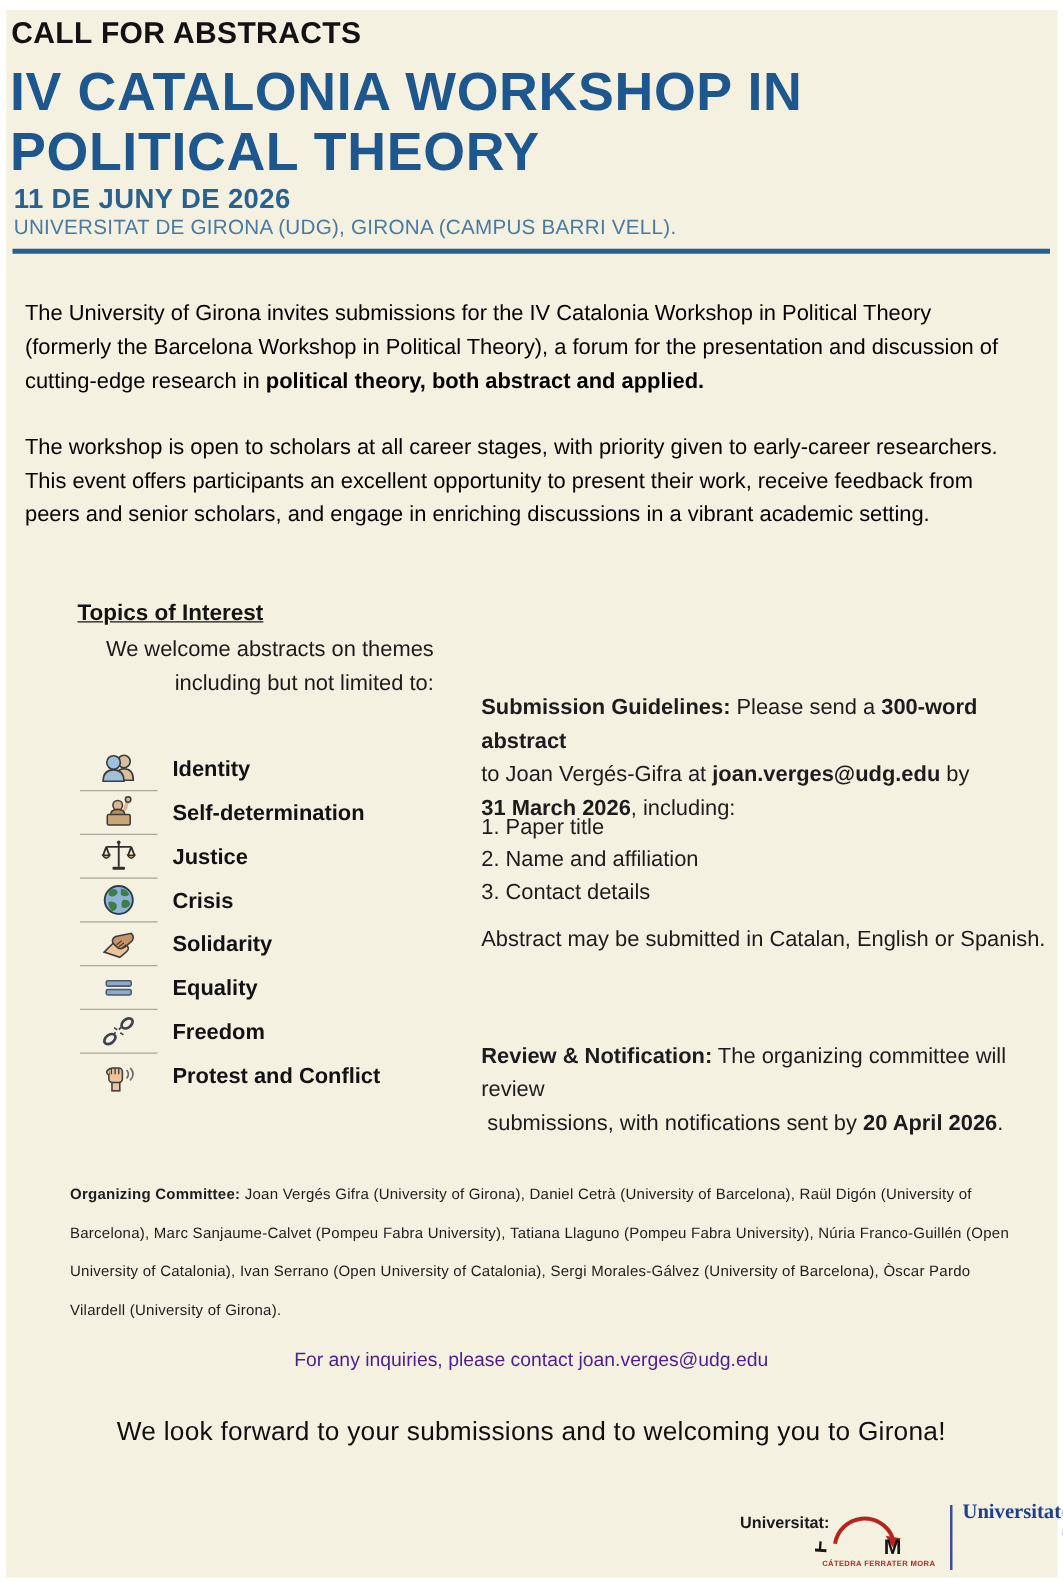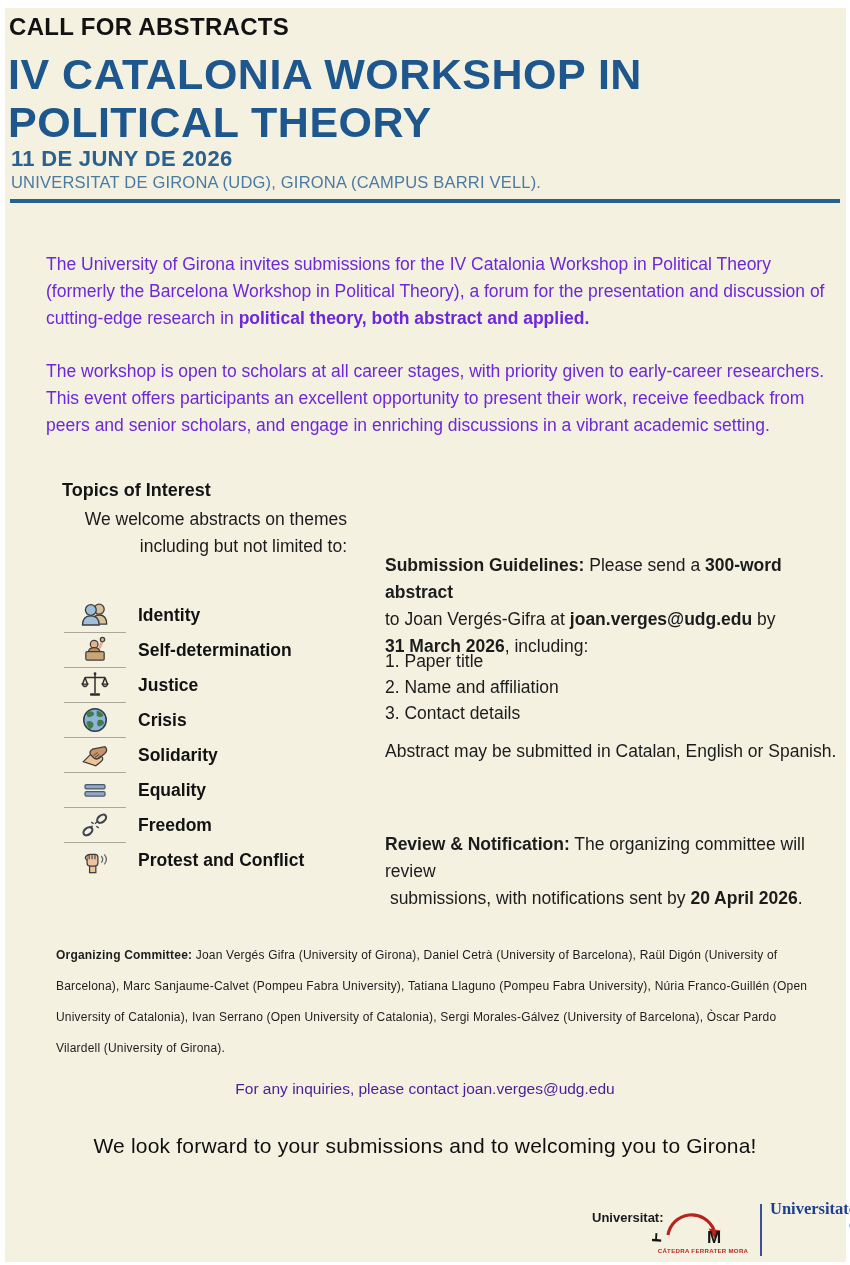--- a/index.html
+++ b/index.html
@@ -9,25 +9,25 @@
   .abs{position:absolute;z-index:2;}
   .b{font-weight:700;}
   .rich{white-space:pre-wrap;}
 
   .eyebrow{left:9px;top:13px;font-size:24px;font-weight:700;color:#121212;letter-spacing:.3px;}
   .title{left:8px;top:50px;font-size:43px;line-height:48px;font-weight:800;color:#1d578d;letter-spacing:.5px;}
   .date{left:11px;top:146px;font-size:22px;font-weight:700;color:#2a618f;letter-spacing:.3px;}
   .venue{left:11px;top:173px;font-size:16.5px;color:#4a7aa2;letter-spacing:.2px;}
   .rule{left:10px;top:199px;width:830px;height:4px;background:#27618f;}
 
-  .body-par{left:46px;width:792px;font-size:17.5px;line-height:27px;color:#6d28d9;margin-top:14px;}
+  .body-par{left:20px;width:792px;font-size:17.5px;line-height:27px;color:#000000;}
   .p1{top:237px;}
   .p2{top:344px;}
 
-  .topics-head{left:62px;top:480px;font-size:18px;font-weight:700;color:#141414;}
+  .topics-head{left:62px;top:480px;font-size:18px;font-weight:700;color:#141414;text-decoration:underline;}
   .topics-sub{left:62px;top:506px;width:285px;font-size:17.5px;line-height:27px;color:#1b1b1b;text-align:right;}
 
   .topics-list{left:64px;top:598px;display:flex;flex-direction:column;}
   .topic-row{display:flex;align-items:center;height:35px;}
   .icon-cell{width:62px;align-self:stretch;display:flex;align-items:center;justify-content:center;
              border-bottom:1px solid #a9a89a;}
   .topic-row:last-child .icon-cell{border-bottom:none;}
   .icon-cell svg{width:30px;height:30px;display:block;}
   .topic-label{margin-left:12px;font-size:17.5px;font-weight:700;color:#121212;white-space:nowrap;}
 

